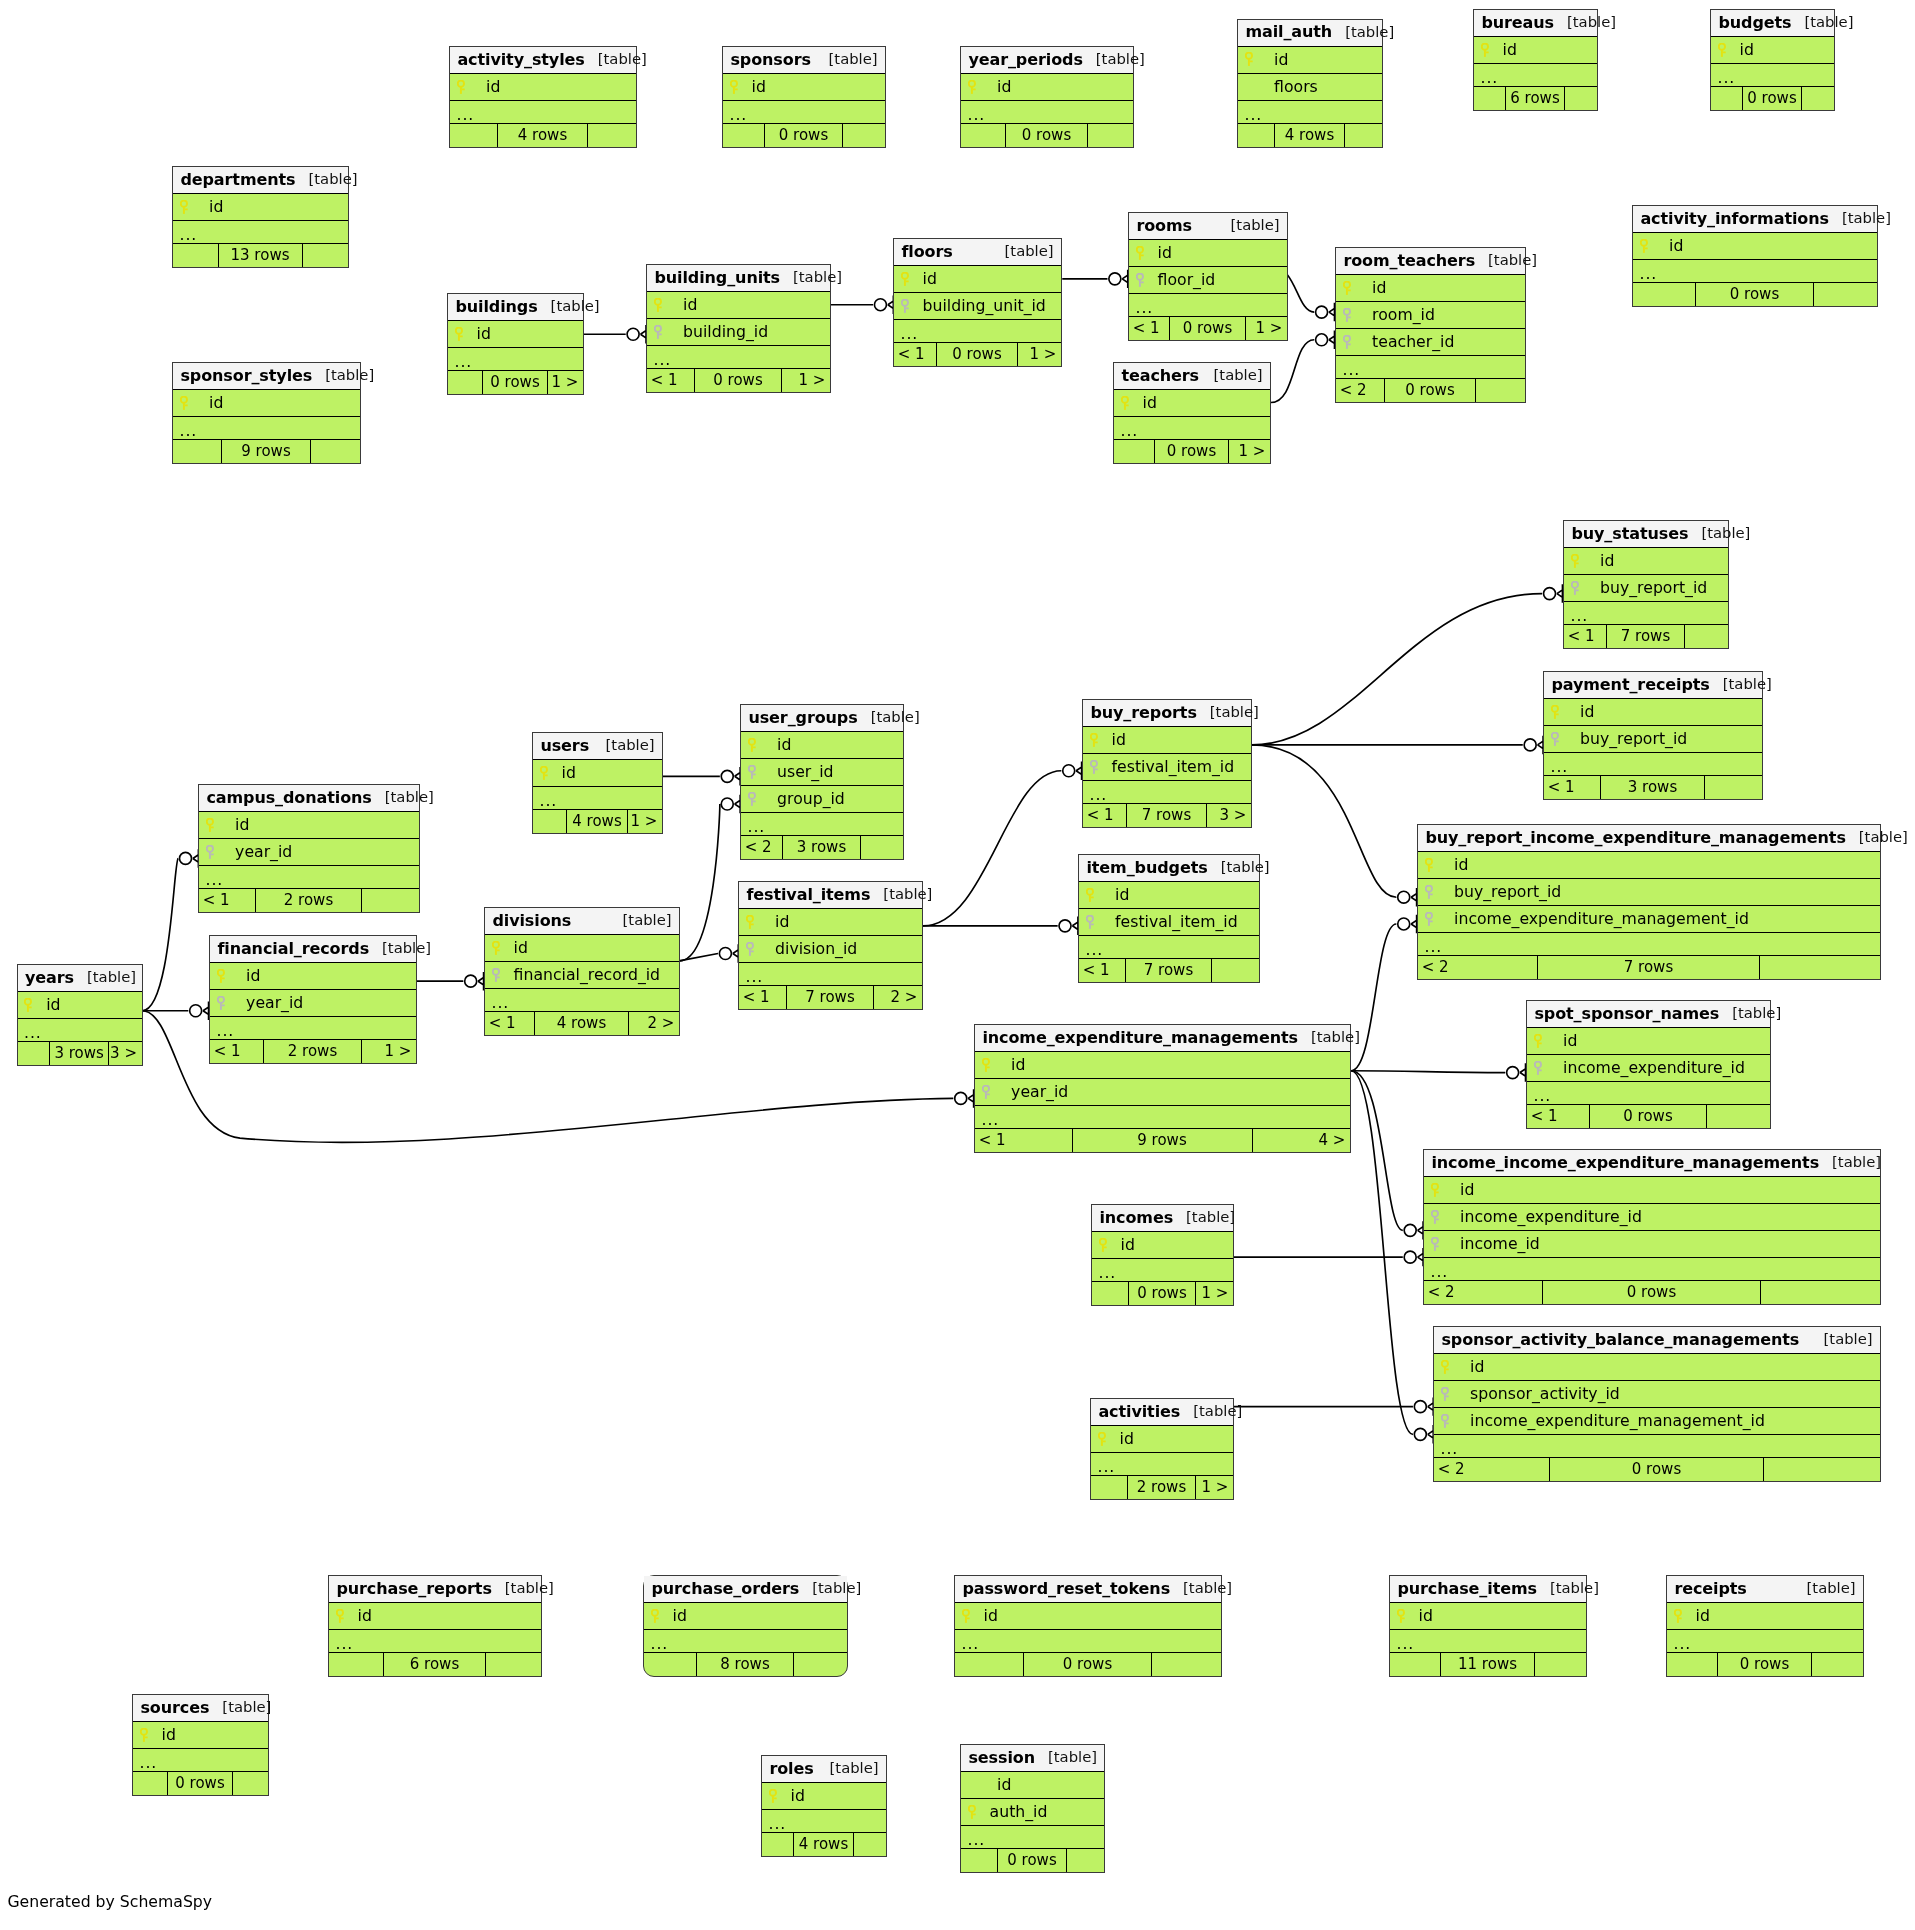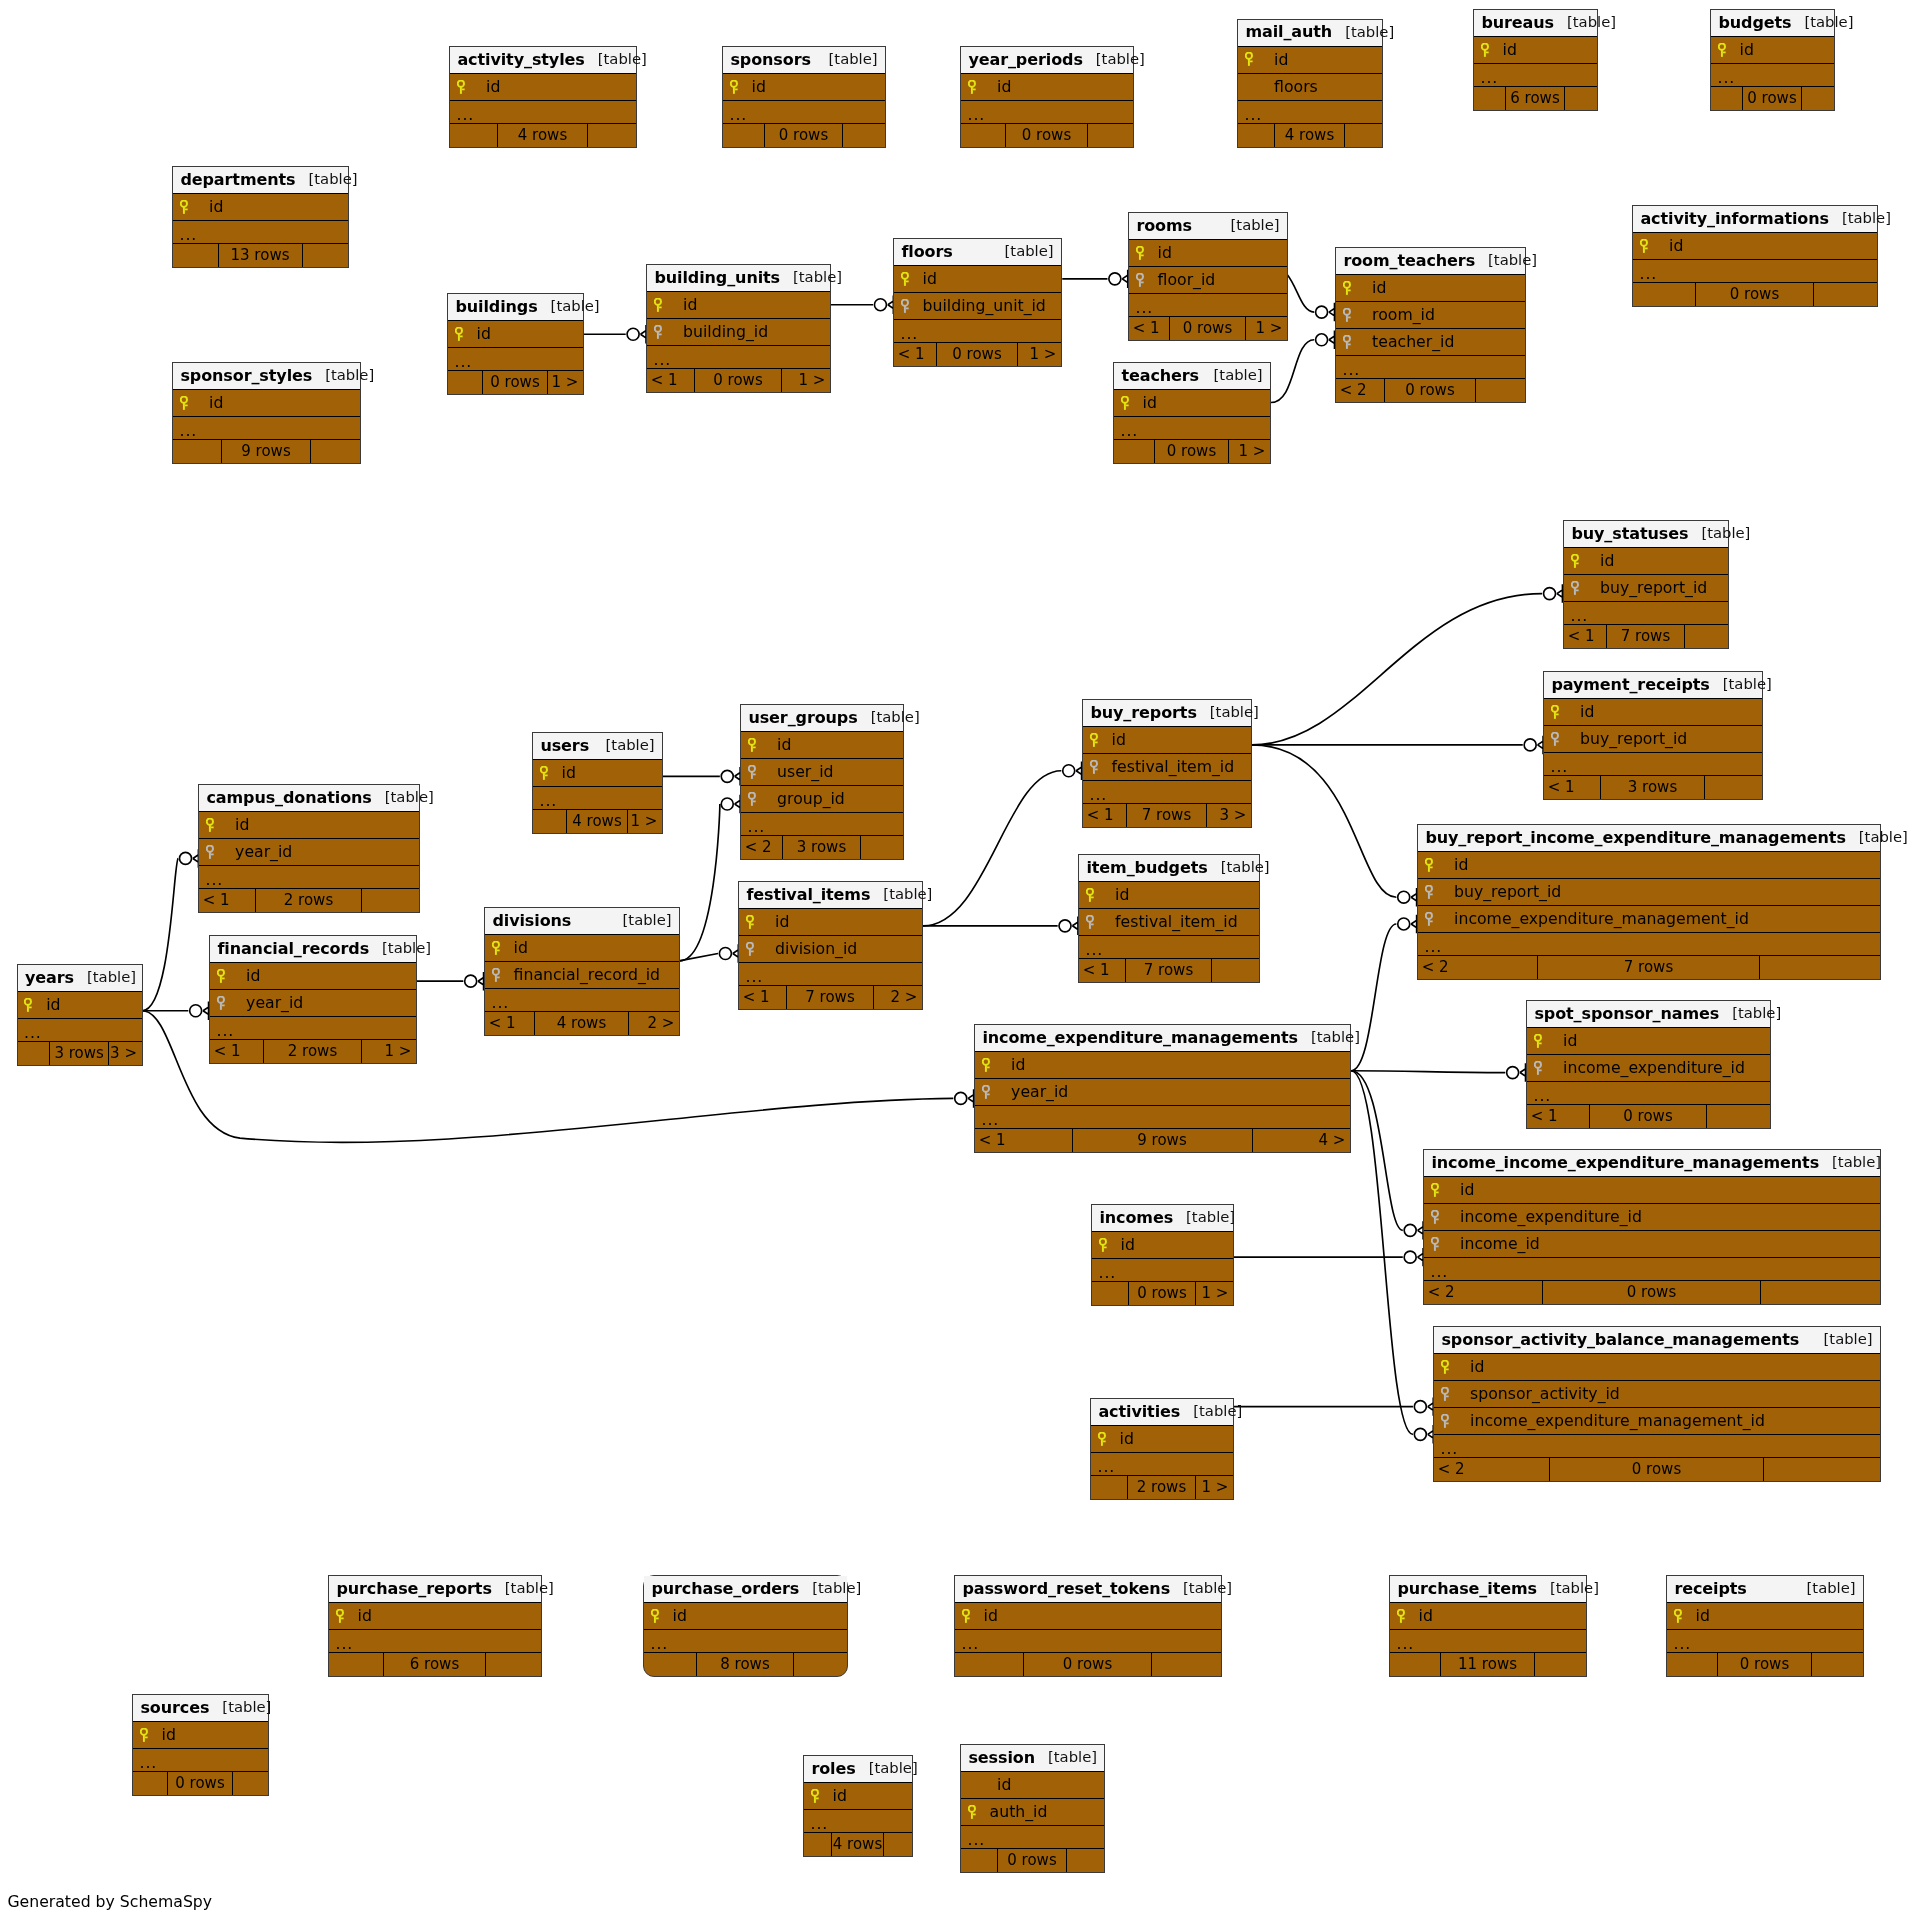--- a/index.html
+++ b/index.html
@@ -24,21 +24,21 @@
     left: 0;
     top: 0;
     width: 1915px;
     height: 1931px;
     pointer-events: none;
   }
   .table-node {
     position: absolute;
     box-sizing: border-box;
     border: 1.5px solid #3a3a3a;
-    background: #a16207;
+    background: #bef264;
     font-size: 16px;
     line-height: 1;
     z-index: 5;
   }
   .tbl-title {
     display: flex;
     align-items: center;
     justify-content: space-between;
     background: #f4f4f4;
     border-bottom: 1.5px solid #000000;
@@ -1326,21 +1326,21 @@
           </span>
           <span class="col-name">id</span>
         </div>
         <div class="tbl-ellipsis">...</div>
         <div class="tbl-footer">
           <div class="ft-cell ft-left"></div>
           <div class="ft-cell ft-mid">0 rows</div>
           <div class="ft-cell ft-right"></div>
         </div>
       </div>
-      <div class="table-node" style="left: 761px; top: 1755px; width: 110px; margin-left: 42px;">
+      <div class="table-node" style="left: 761px; top: 1755px; width: 126px;">
         <div class="tbl-title">
           <span class="tbl-name">roles</span>
           <span class="tbl-tag">[table]</span>
         </div>
         <div class="tbl-col">
           <span class="key-icon">
             <svg width="12" height="14.8" viewBox="0 0 13 16">
               <circle cx="4.2" cy="4" r="3.4" fill="none" stroke="#e3e312" stroke-width="2.1"></circle>
               <rect x="3.2" y="6.4" width="2.1" height="8.6" fill="#e3e312"></rect>
               <rect x="5.3" y="9.2" width="3.0" height="1.9" fill="#e3e312"></rect>

